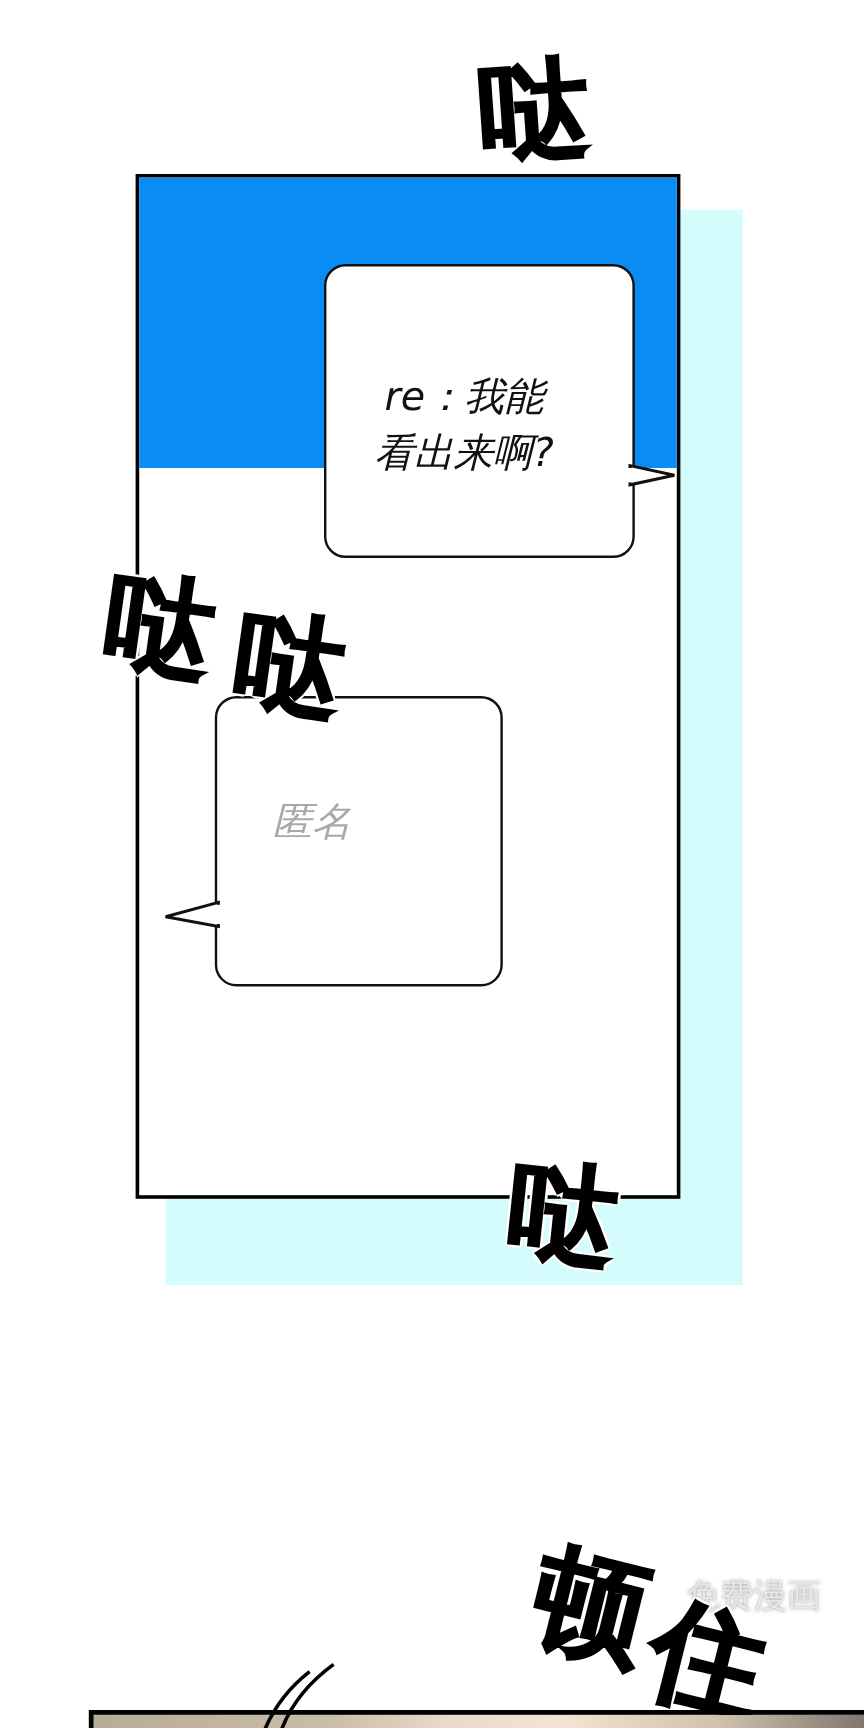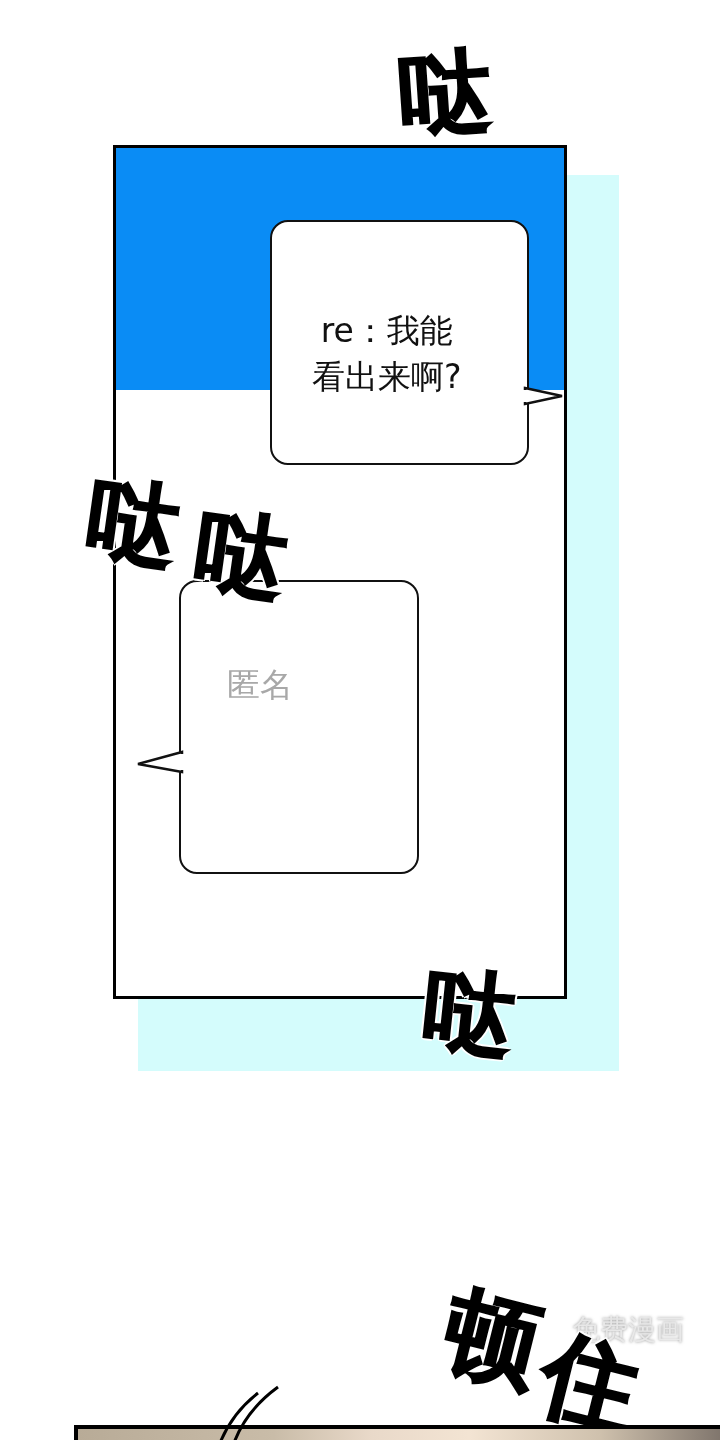--- a/index.html
+++ b/index.html
@@ -45,29 +45,30 @@
       border: 2.5px solid #111;
       border-radius: 18px;
       box-sizing: border-box;
     }
     .bubble-1 {
       left: 270px; top: 220px;
       width: 259px; height: 245px;
     }
     .bubble-2 {
       left: 179px; top: 580px;
-      width: 240px; height: 294px;
+      width: 240px; height: 242px;
     }
     .bubble-text {
       position: absolute;
       font-family: "DejaVu Sans", sans-serif;
       font-size: 33px;
       line-height: 46px;
       color: #111;
       white-space: nowrap;
+      font-style: italic;
     }
     .bubble-1 .bubble-text {
       left: 40px; top: 86px;
       text-align: center;
     }
     .bubble-2 .bubble-text {
       left: 46px; top: 80px;
     }
     .sender {
       color: #a8a8a8;

